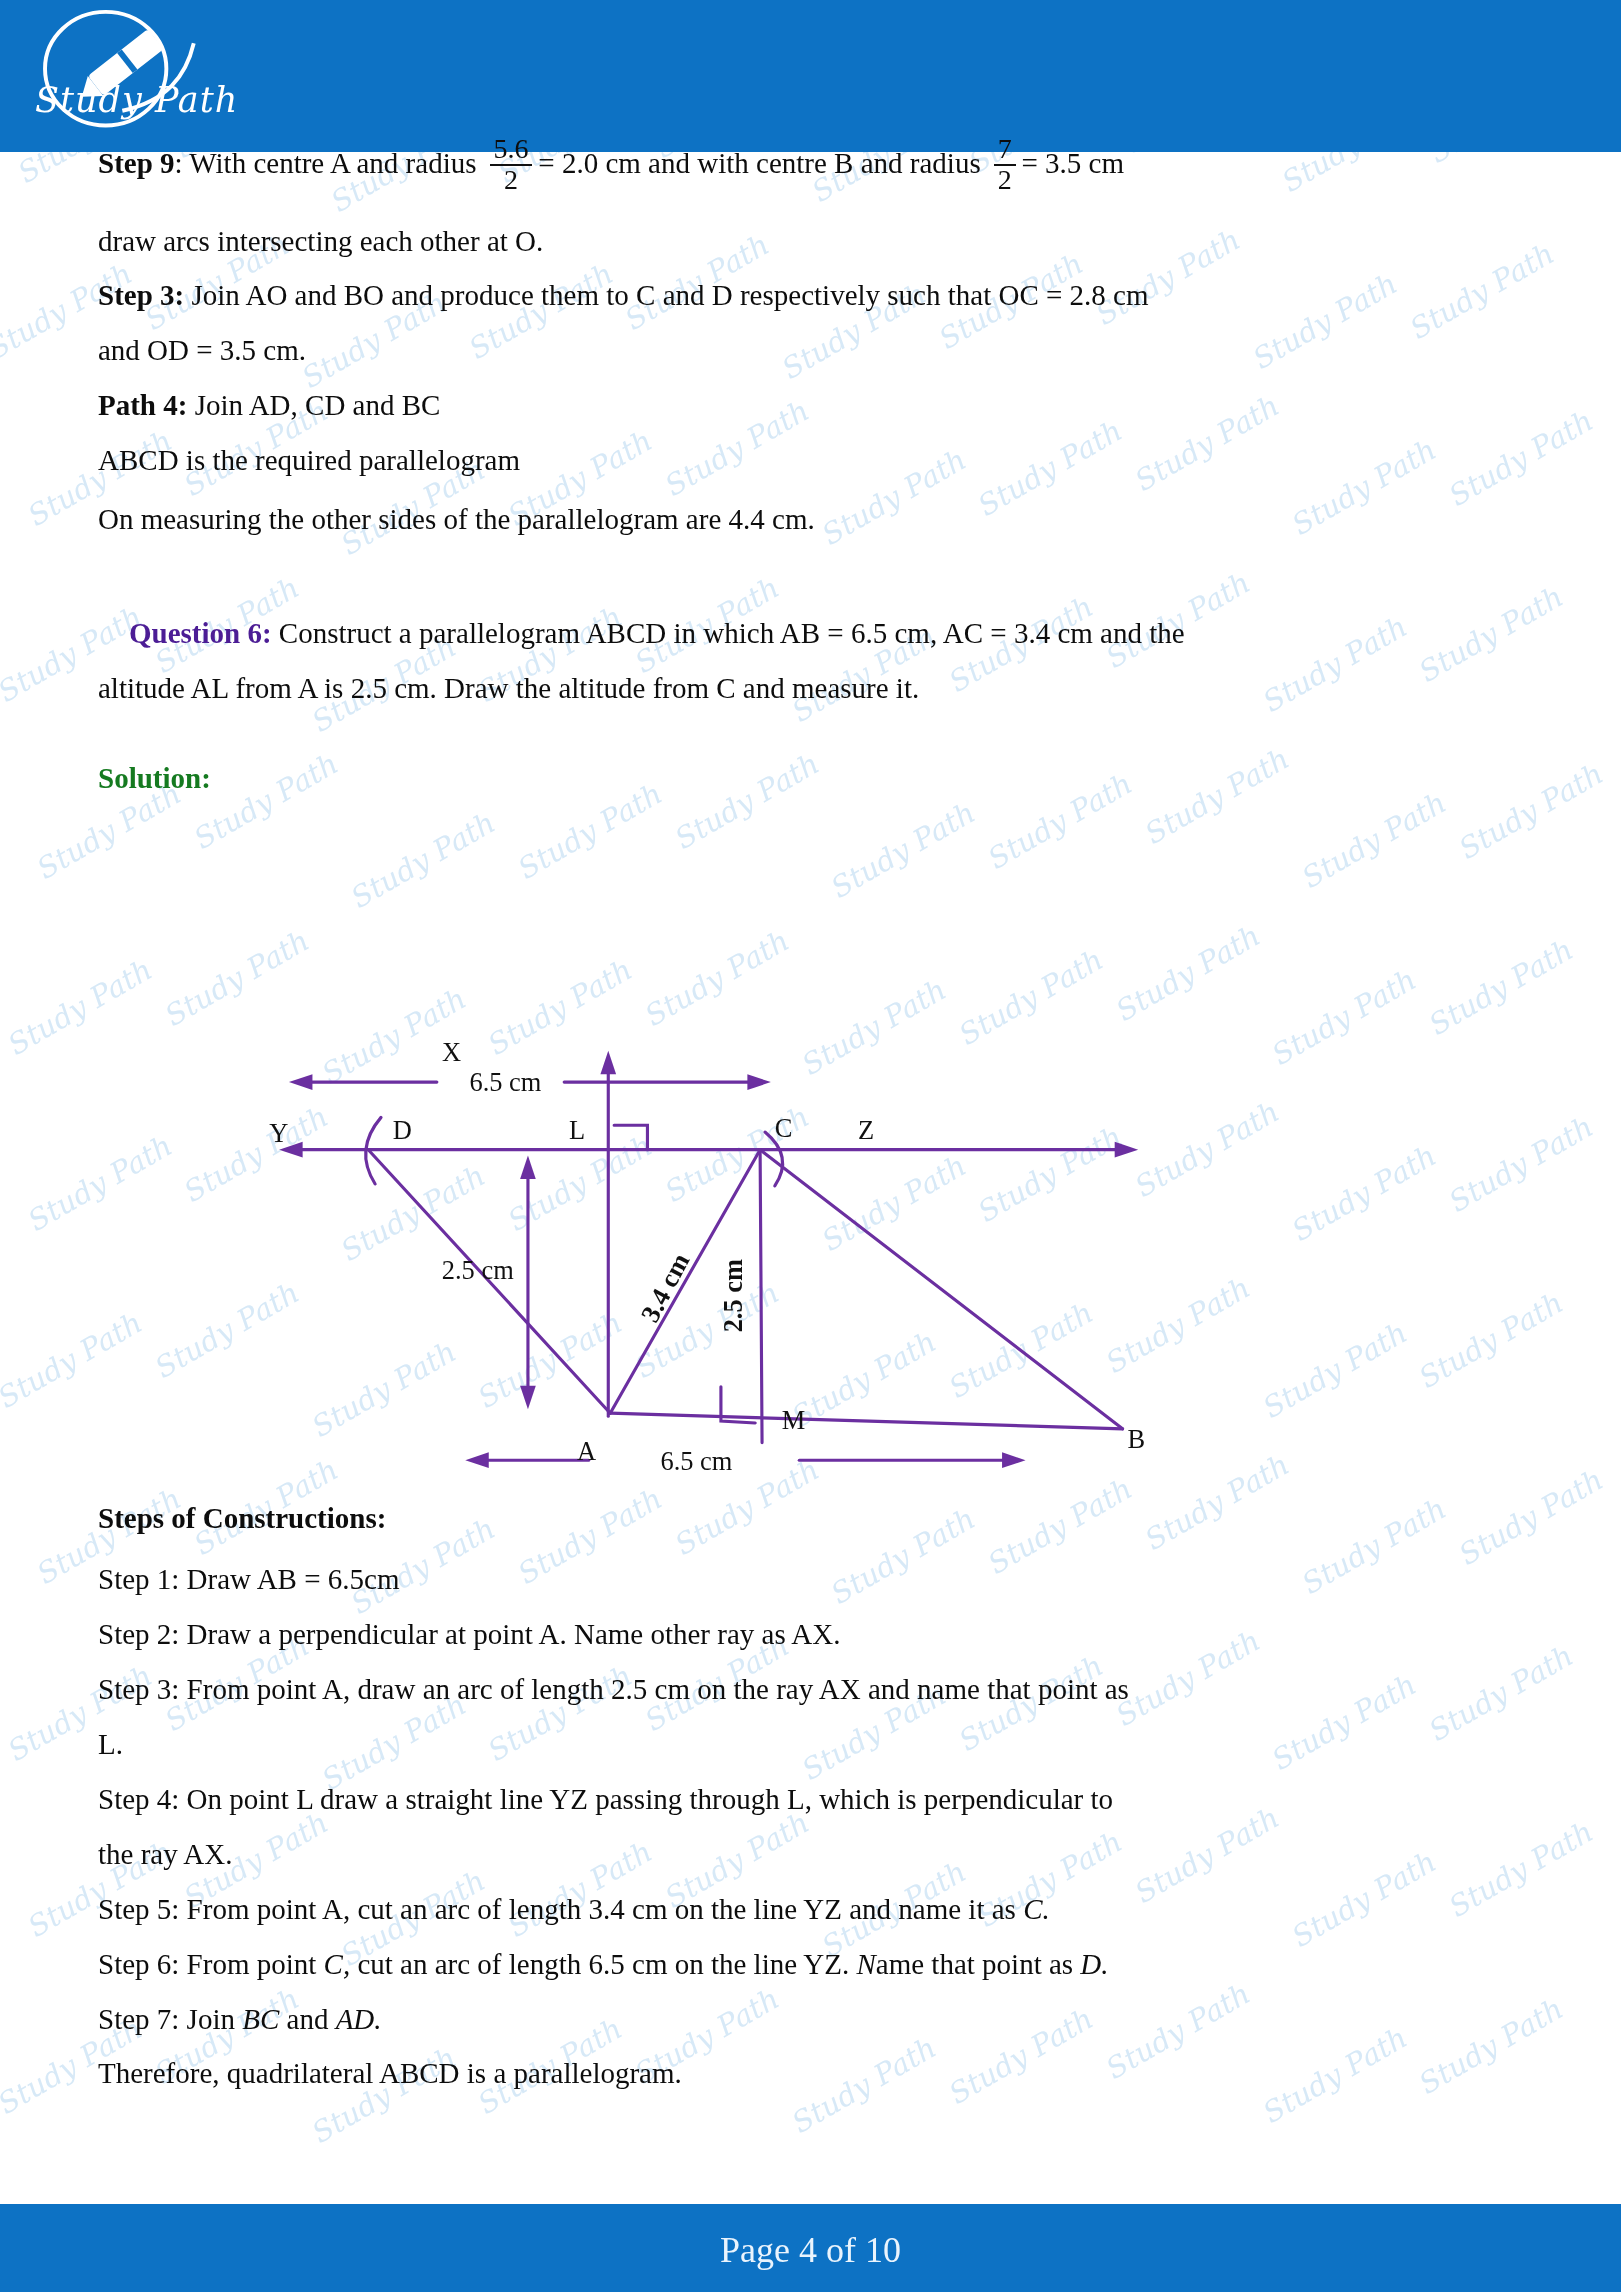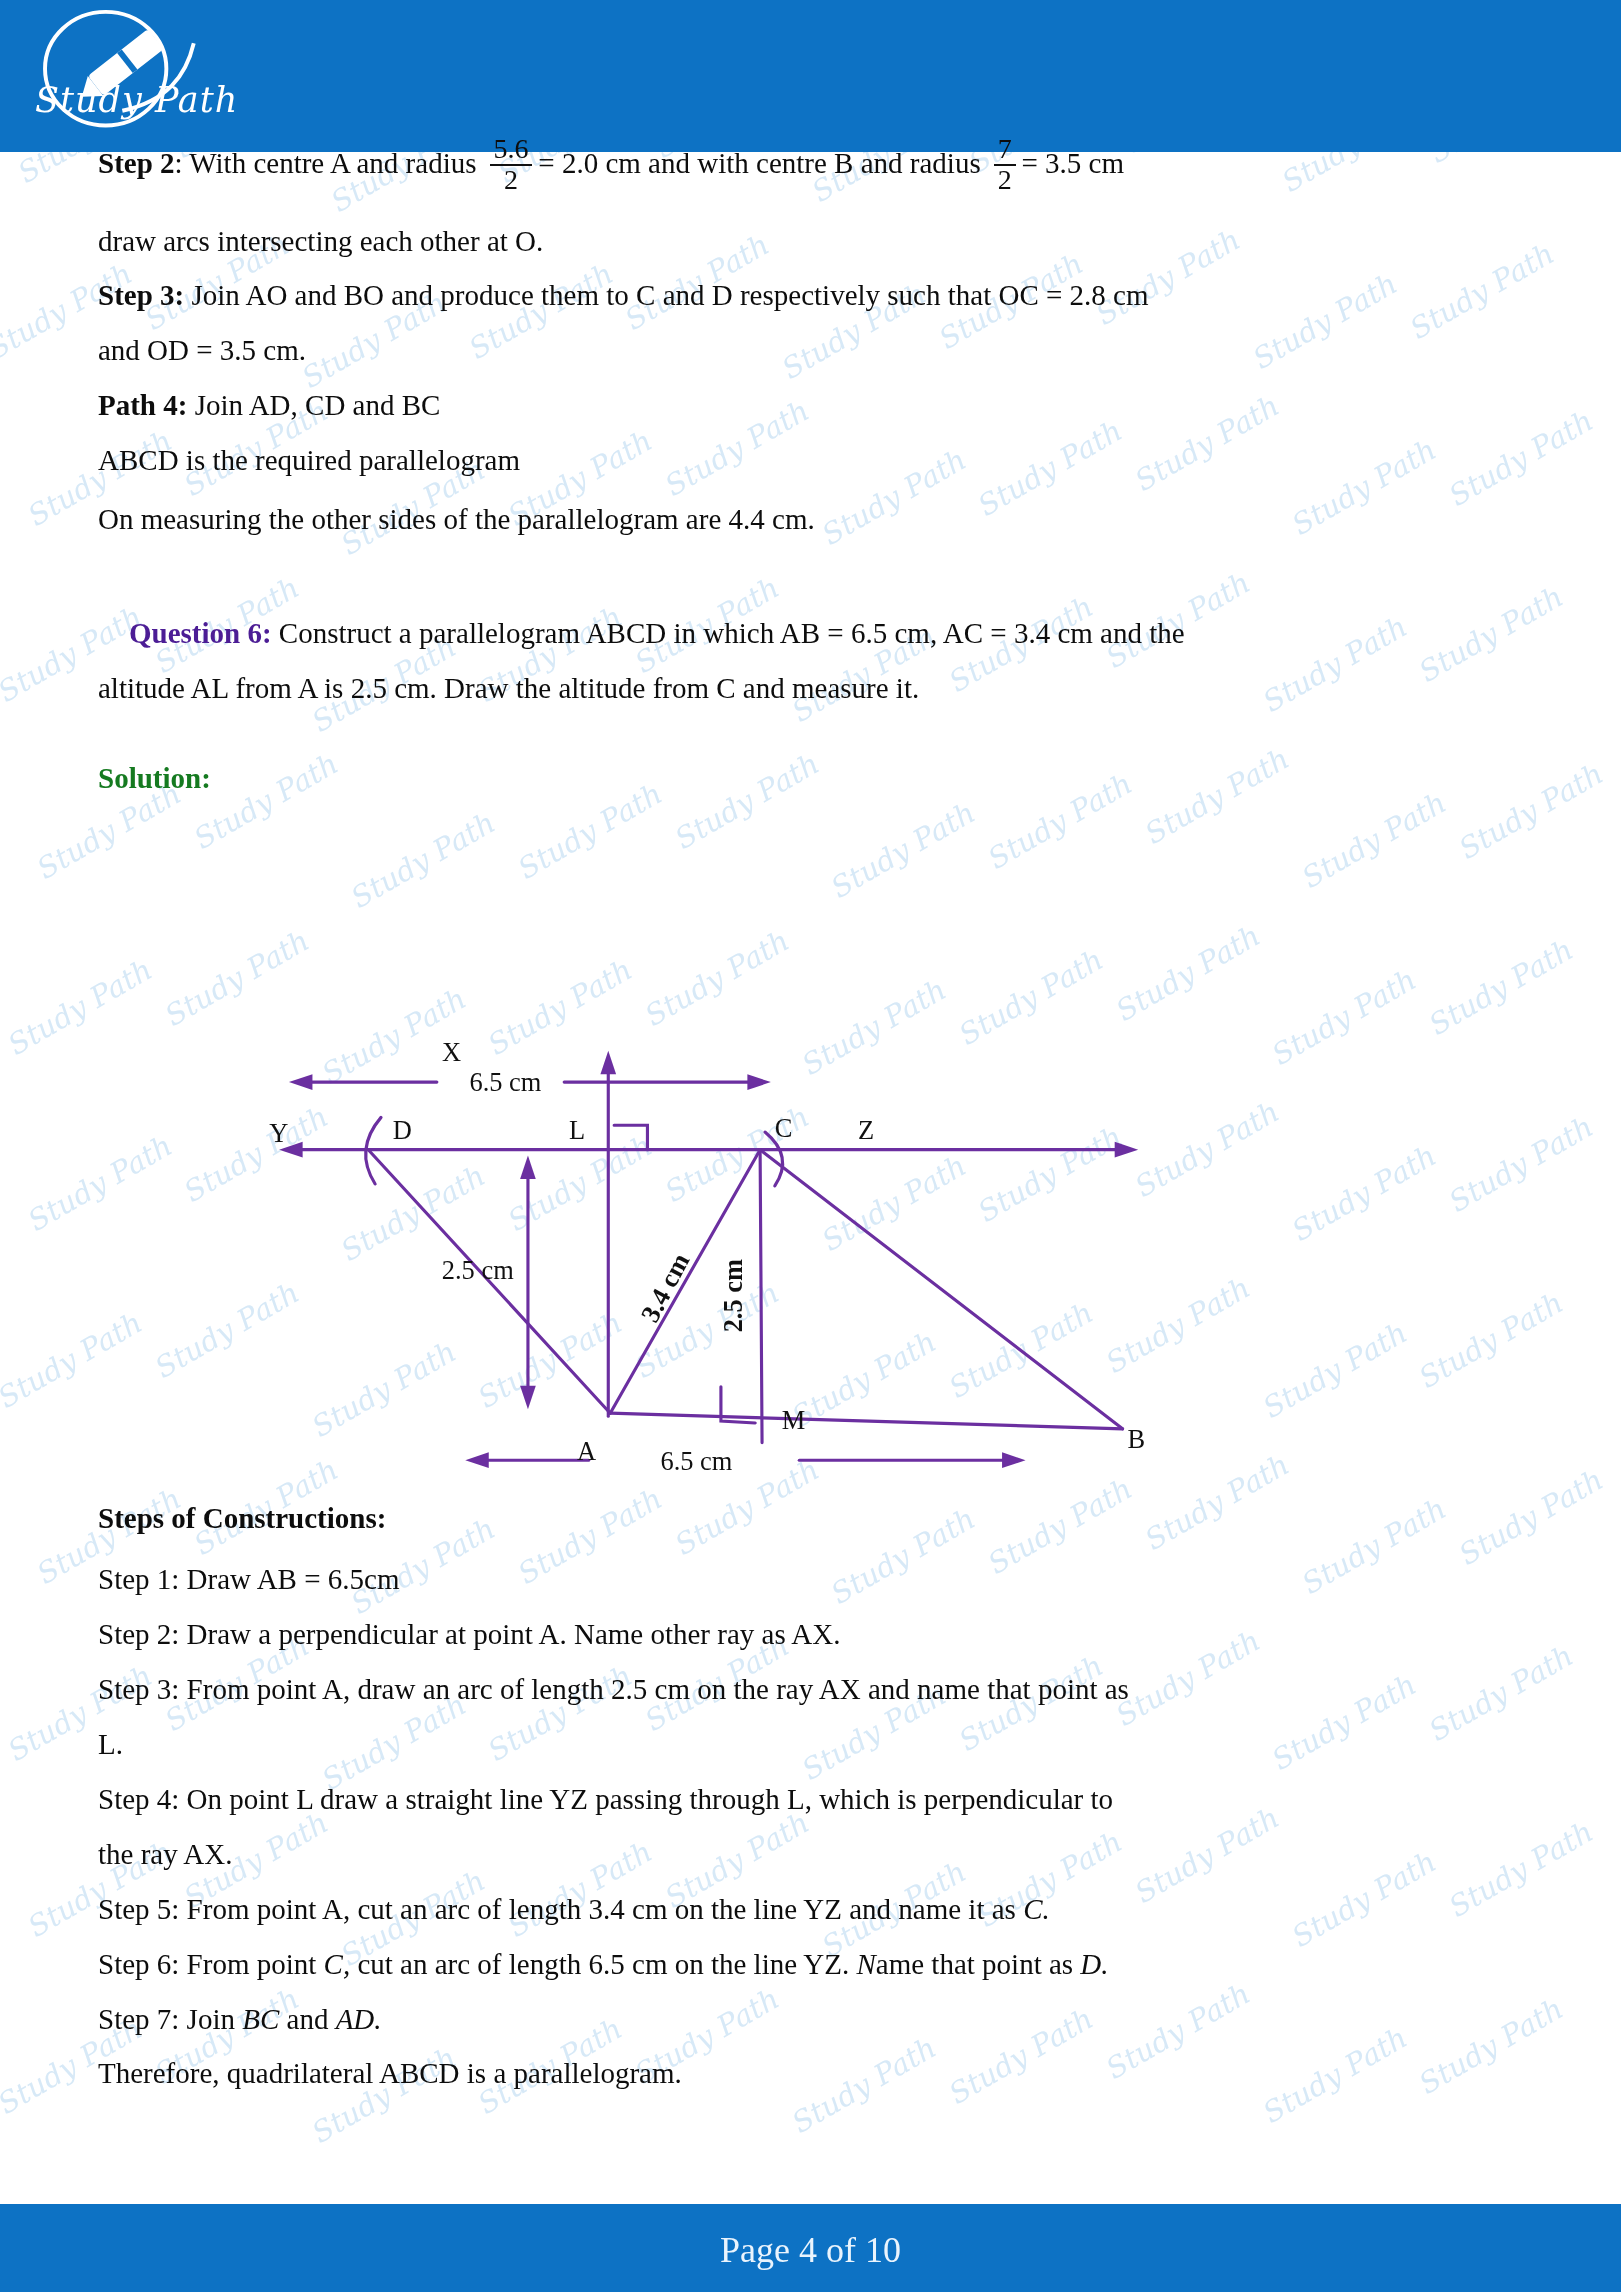--- a/index.html
+++ b/index.html
@@ -270,21 +270,21 @@
         <polygon points="62,48 44,61 62,74" fill="#ffffff"></polygon>
         <rect x="100" y="48" width="6" height="26" fill="#0d72c4"></rect>
       </g>
     </svg>
     <div class="logo-text">Study Path</div>
   </div>
 
   <div class="content">
 
     <div class="para" style="top:-14.7px;">
-      <span class="bold">Step 2</span><span>: With centre A and radius </span><span class="frac"><span class="num">5.6</span><span class="den">2</span></span><span>= 2.0 cm and with centre B and radius </span><span class="frac"><span class="num">7</span><span class="den">2</span></span><span>=  3.5 cm</span>
+      <span class="bold">Step 9</span><span>: With centre A and radius </span><span class="frac"><span class="num">5.6</span><span class="den">2</span></span><span>= 2.0 cm and with centre B and radius </span><span class="frac"><span class="num">7</span><span class="den">2</span></span><span>=  3.5 cm</span>
     </div>
 
     <div class="para" style="top:71px;">draw arcs intersecting each other at O.</div>
 
     <div class="para" style="top:125px;">
       <span class="heading-bold">Step 3:</span><span> Join AO and BO and produce them to C and D respectively such that OC = 2.8 cm</span>
     </div>
     <div class="para" style="top:180px;">and OD = 3.5 cm.</div>
 
     <div class="para" style="top:235px;">

